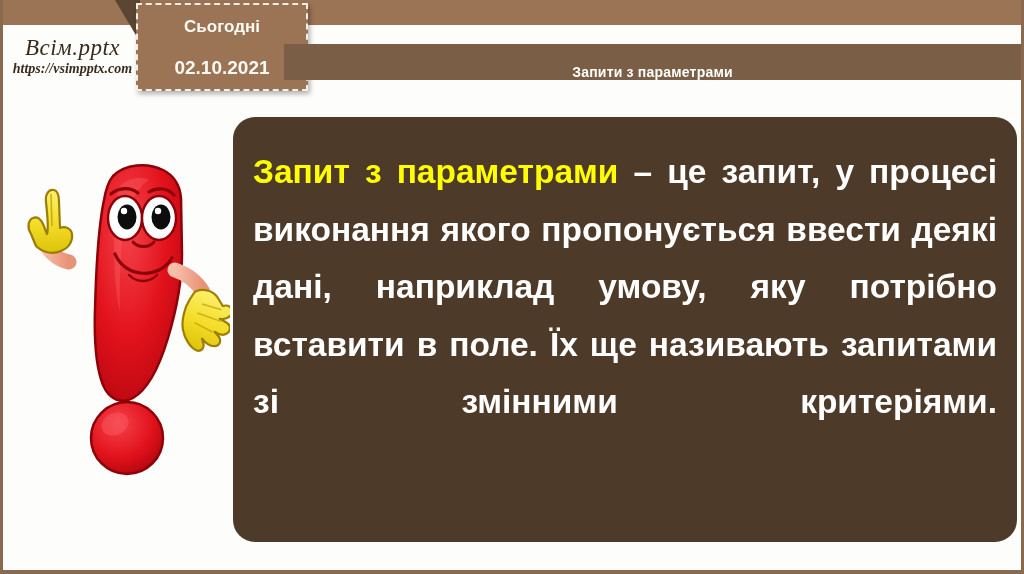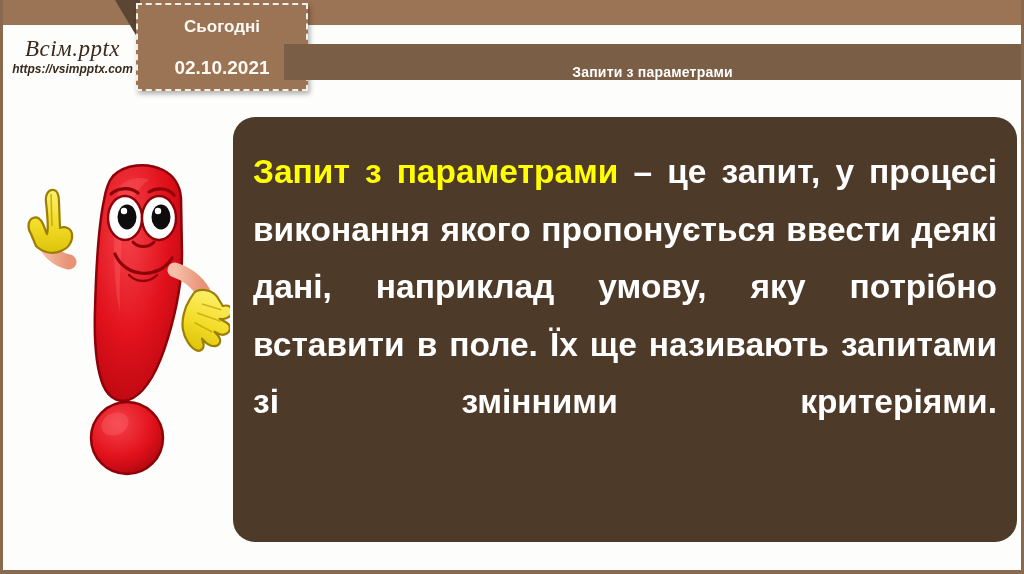--- a/index.html
+++ b/index.html
@@ -46,24 +46,24 @@
   }
   #logo-title {
     font-family: "Liberation Serif", serif;
     font-style: italic;
     font-size: 23px;
     color: #3a2a1c;
     letter-spacing: 0.5px;
     line-height: 1;
   }
   #logo-url {
-    font-family: Liberation Sans, sans-serif;
+    font-family: Liberation Serif, serif;
     font-style: italic;
     font-weight: bold;
-    font-size: 12px;
+    font-size: 14px;
     color: #3a2a1c;
     margin-top: 3px;
     line-height: 1;
   }
 
   
   #ribbon-wrap {
     position: absolute;
     left: 112px; top: 0;
     width: 170px; height: 100px;

